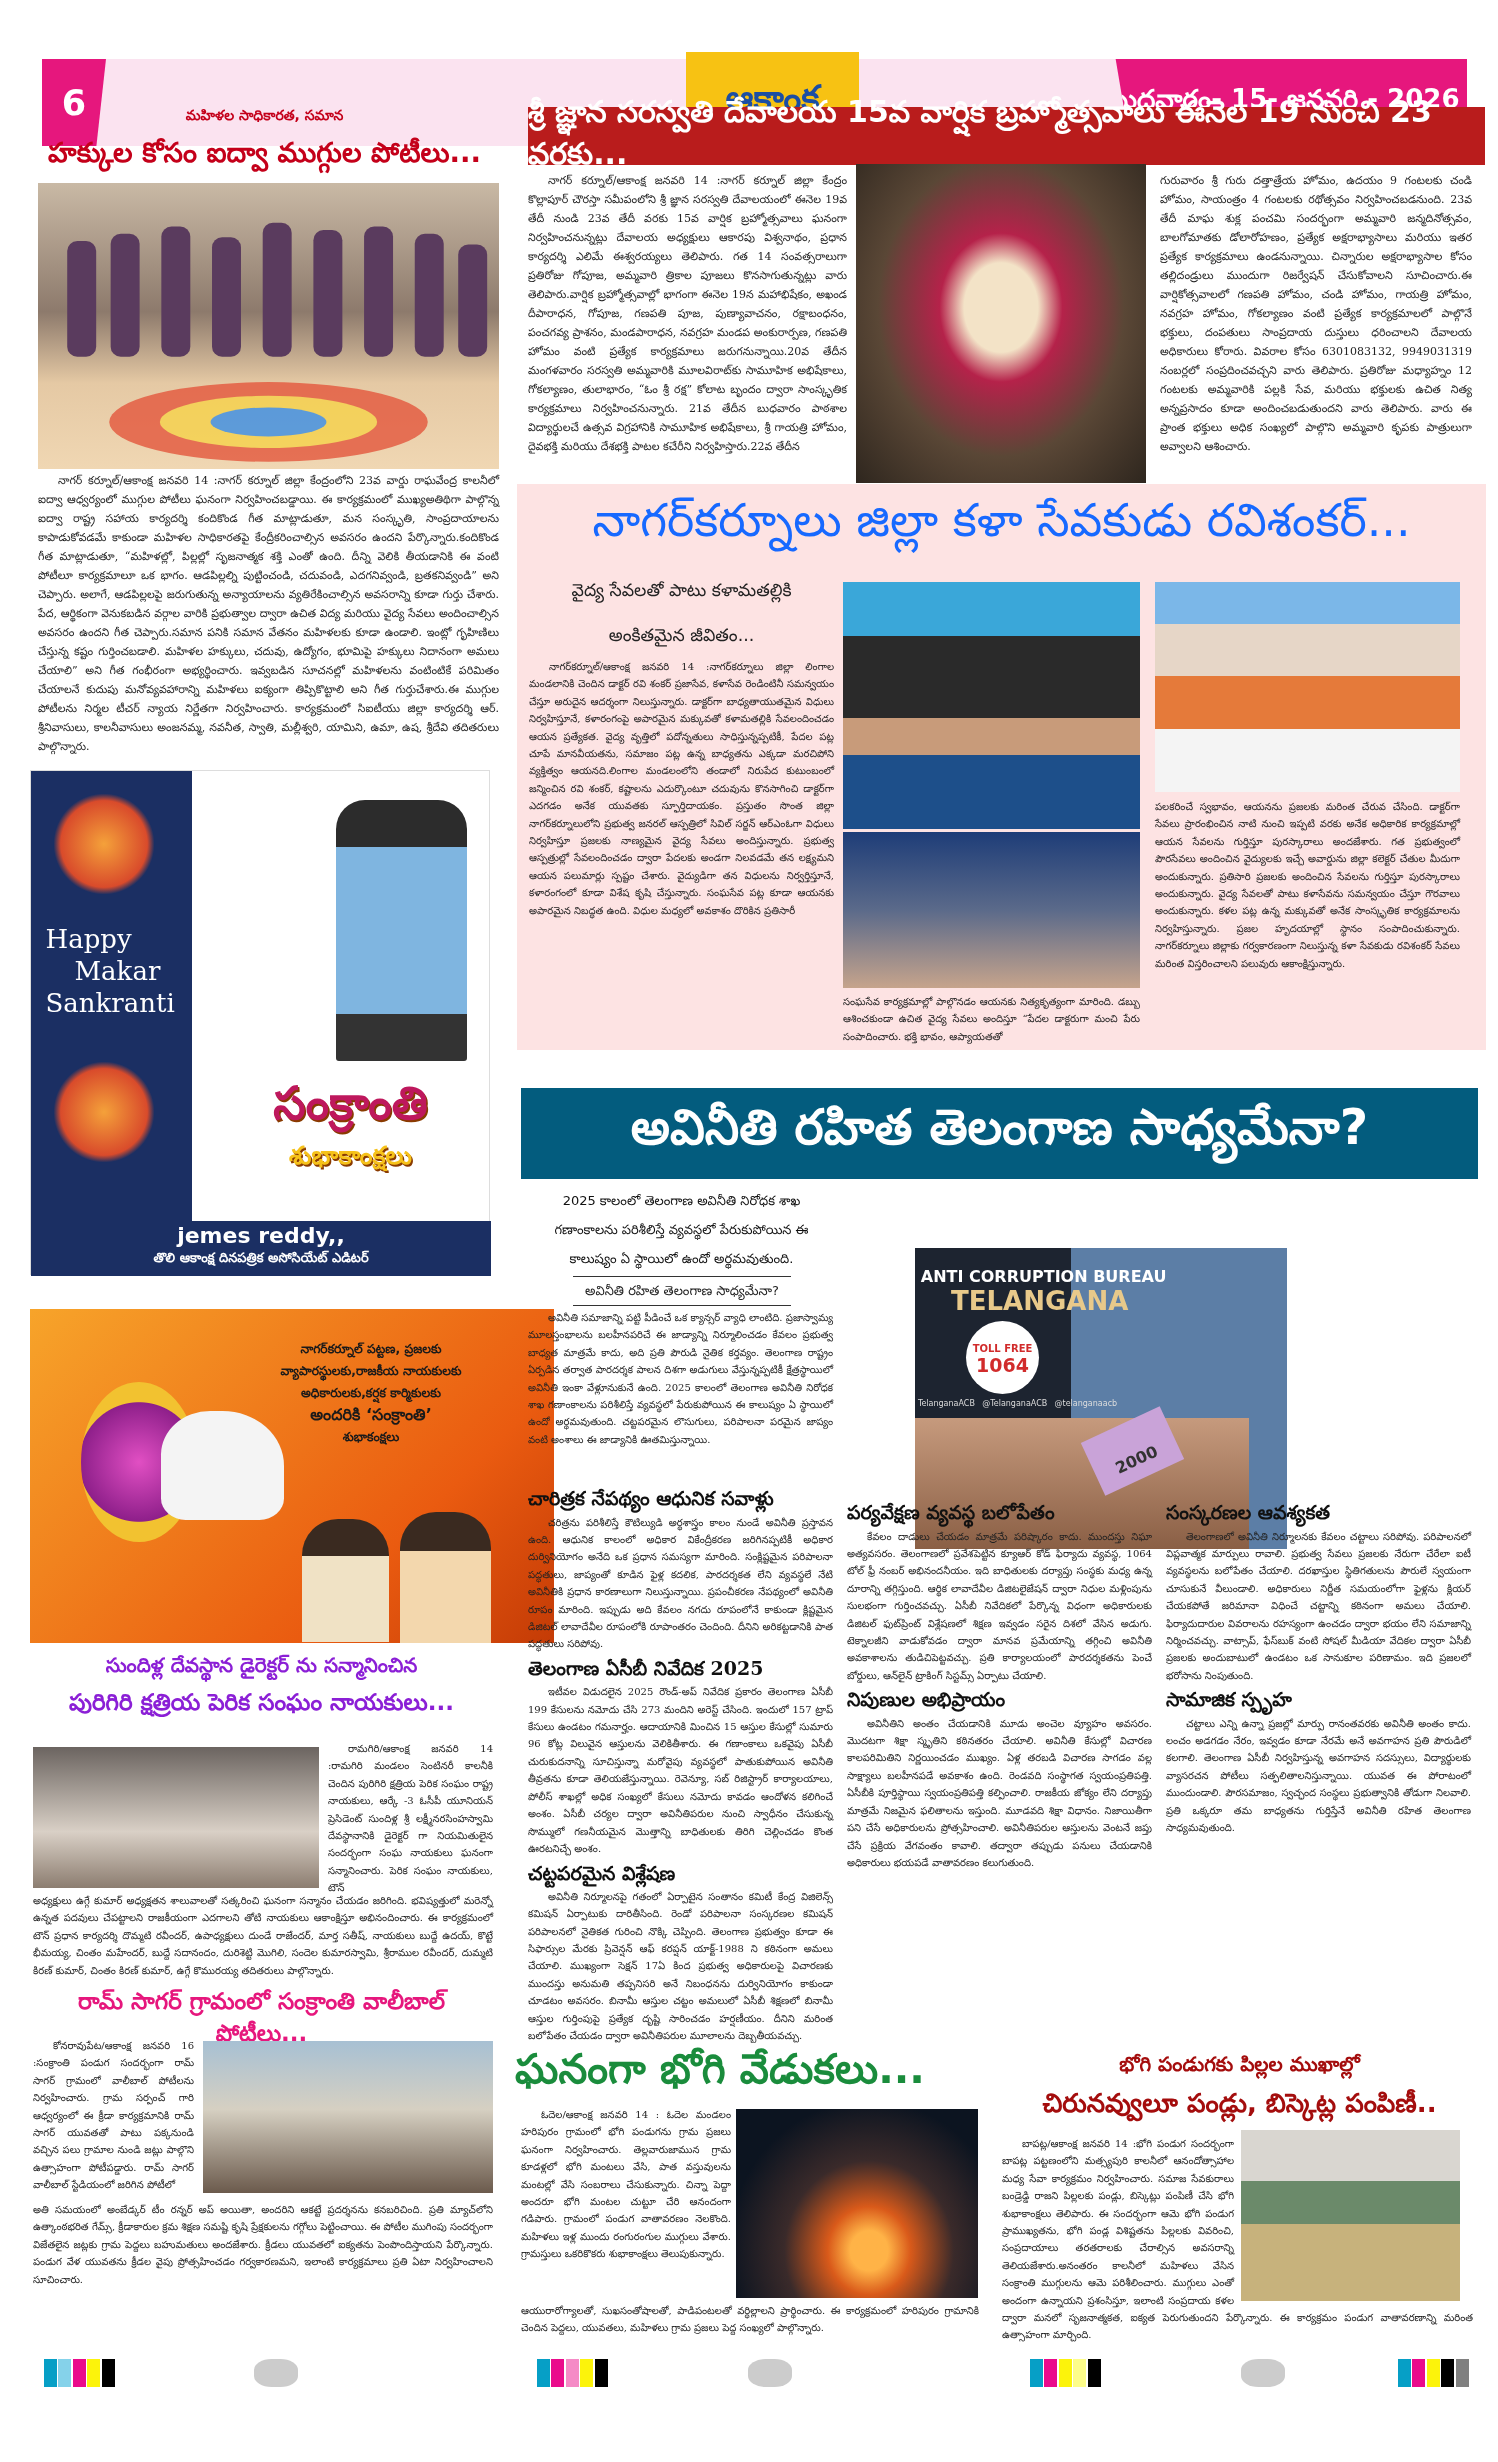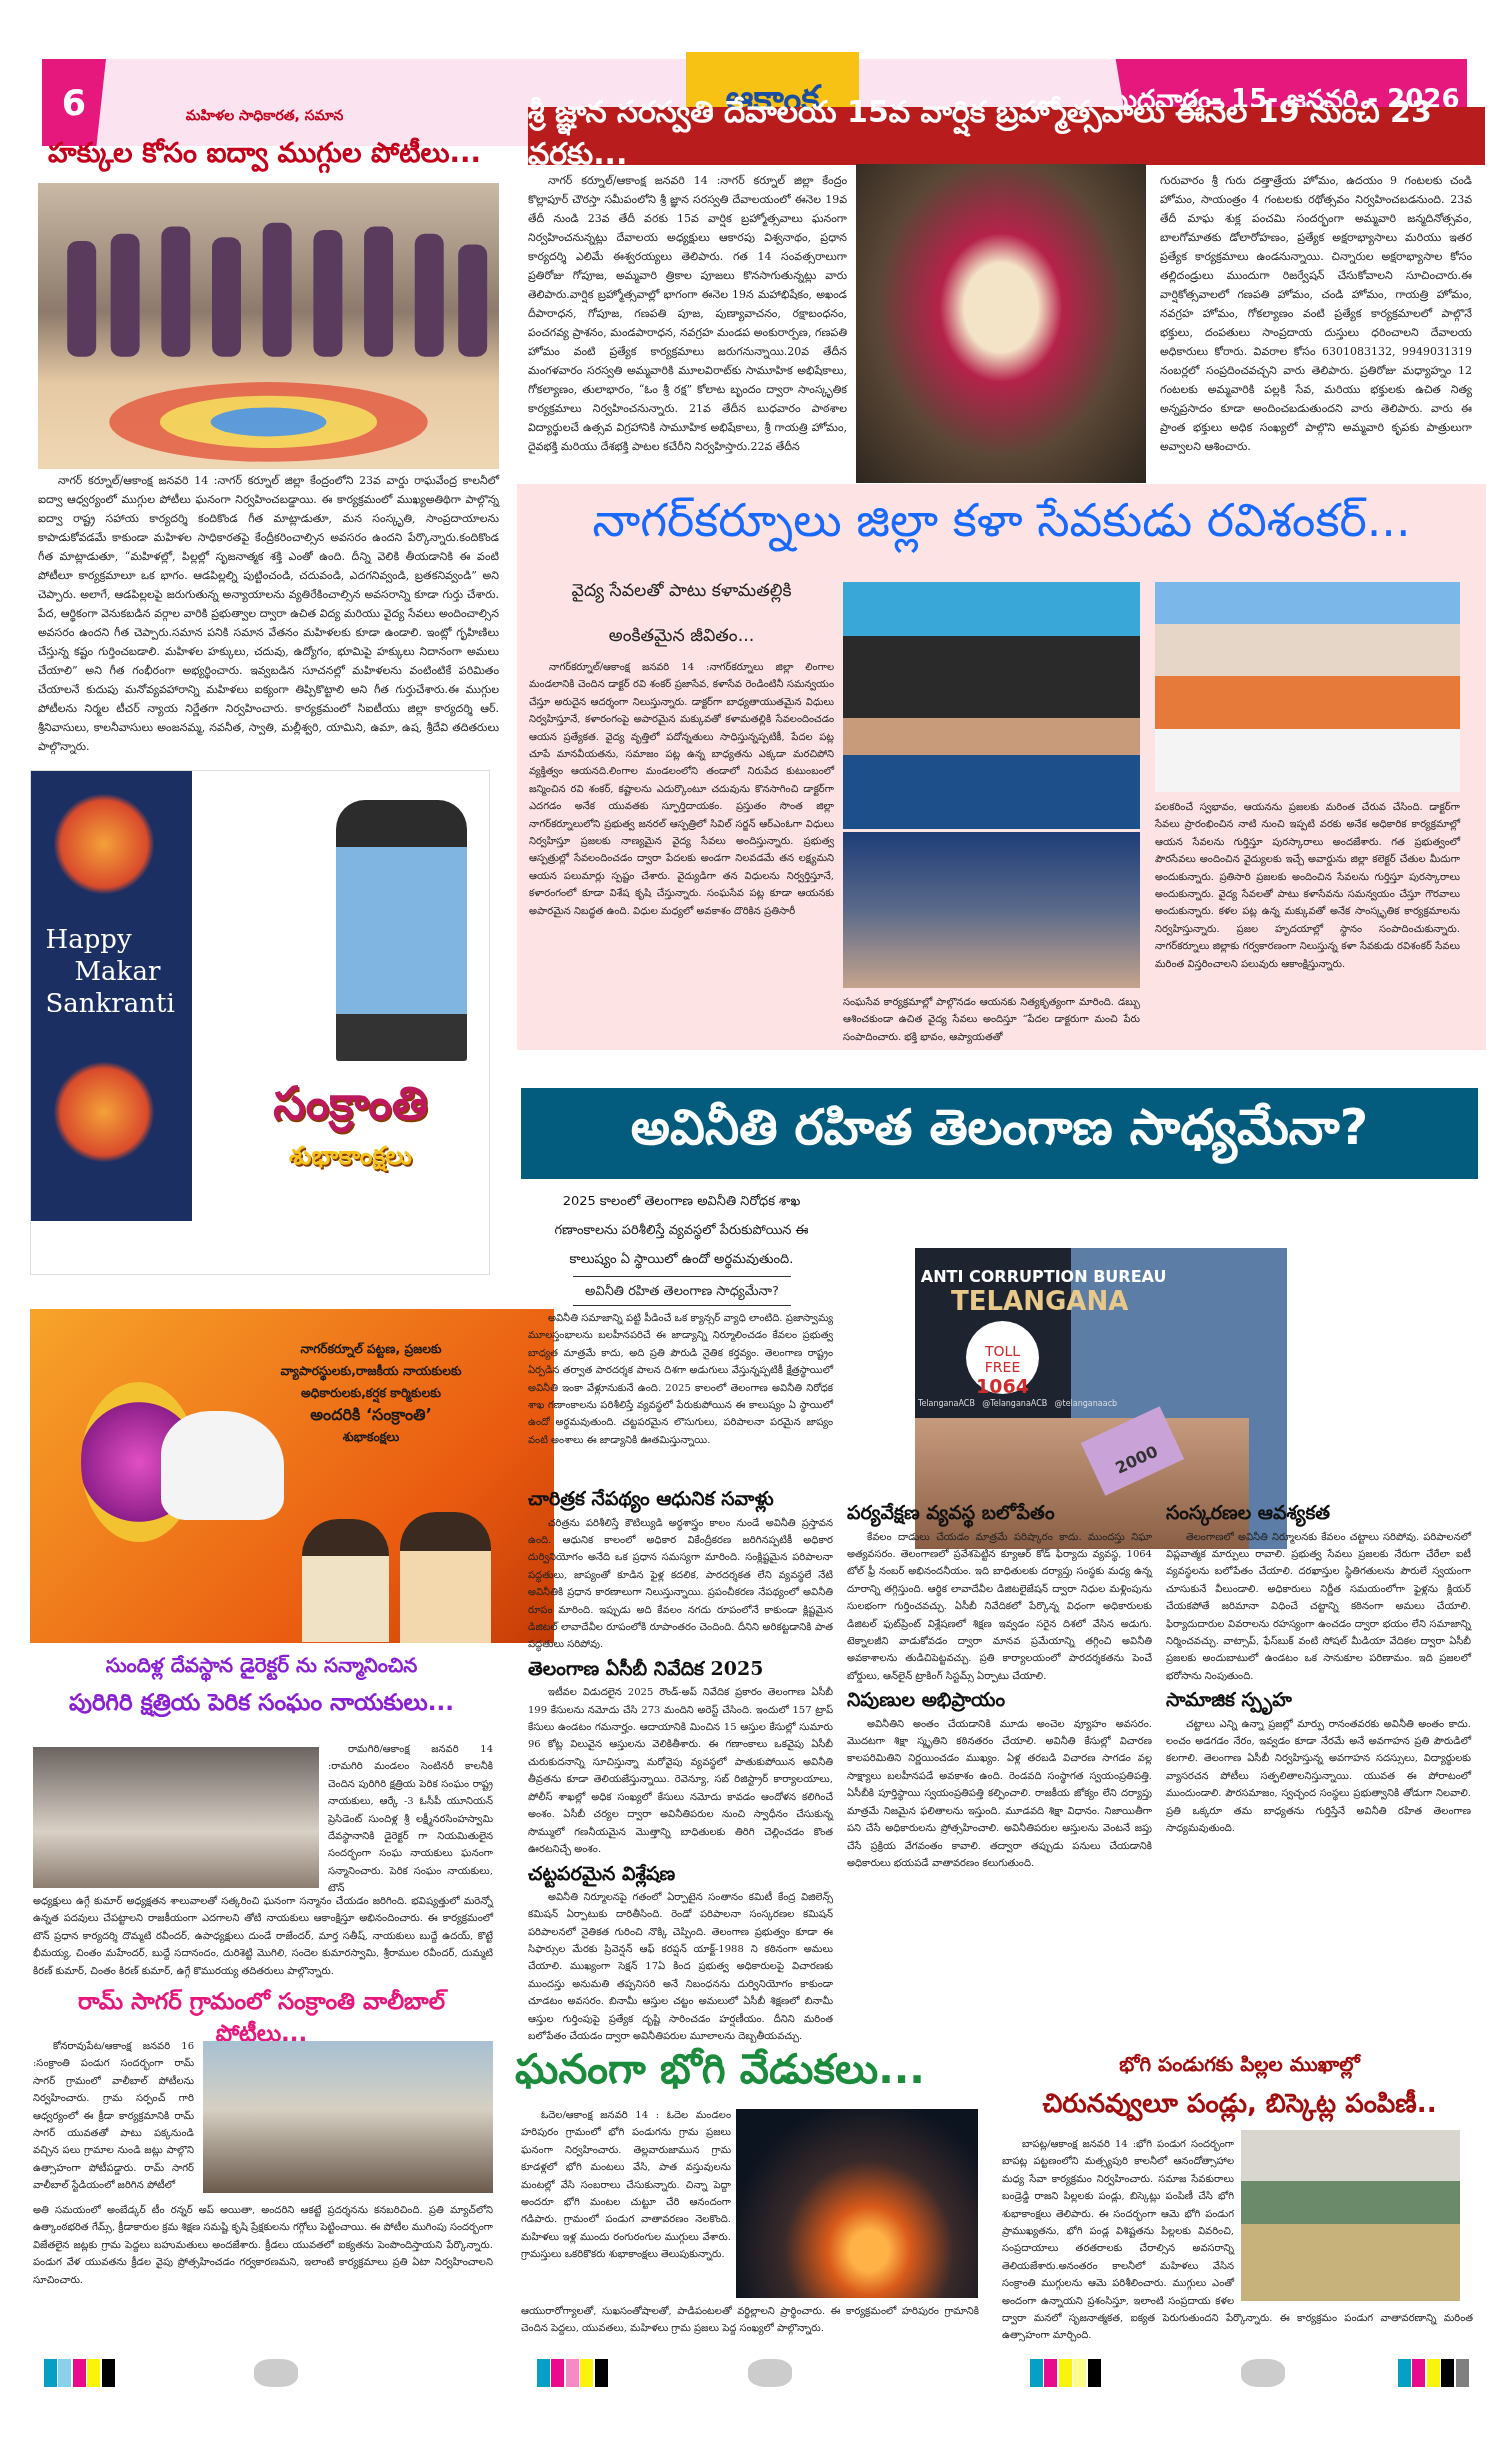--- a/index.html
+++ b/index.html
@@ -66,20 +66,24 @@
   <div class="abs" style="left:14.5px;top:152px;color:#fff;font-family:'DejaVu Serif',serif;font-size:26px;line-height:32px">
     <div>Happy</div>
     <div style="padding-left:29px">Makar</div>
     <div>Sankranti</div>
   </div>
   <div class="abs" style="left:22px;top:22px;width:102px;height:102px;border-radius:50%;background:radial-gradient(circle,#f4a13a,#d94b2b 60%,#1b2f63 70%)"></div>
   <div class="abs" style="left:22px;top:290px;width:102px;height:102px;border-radius:50%;background:radial-gradient(circle,#f4a13a,#d94b2b 60%,#1b2f63 70%)"></div>
   <div class="abs" style="left:305px;top:29px;width:131px;height:261px;background:linear-gradient(180deg,#2c2c2c 0 18%,#7fb5e0 18% 82%,#333 82%);border-radius:29px 29px 2.9px 2.9px"></div>
   <div class="abs" style="left:189px;top:305px;width:261px;text-align:center;font-size:46px;font-weight:bold;color:#be185d;text-shadow:1.5px 1.5px 0 #8a3b00">సంక్రాంతి</div>
   <div class="abs" style="left:189px;top:370px;width:261px;text-align:center;font-size:25px;font-weight:bold;color:#f6c21a;text-shadow:1.5px 1.5px 0 #8a3b00">శుభాకాంక్షలు</div>
+  <div class="abs" style="left:0;top:450px;width:460px;height:55px;background:#1b2f63;color:#fff;text-align:center">
+    <div style="font-size:22px;font-weight:bold;line-height:29px">jemes reddy,,</div>
+    <div style="font-size:13px;font-weight:bold">తొలి ఆకాంక్ష దినపత్రిక అసోసియేట్ ఎడిటర్</div>
+  </div>
 </div>
 
 <div class="abs" style="left:30px;top:1309px;width:524px;height:334px;background:linear-gradient(135deg,#f7a42a,#ea5b10 70%,#c43b06);overflow:hidden">
   <div class="abs" style="left:51px;top:73px;width:116px;height:160px;border-radius:50%;background:radial-gradient(circle,#e14fc3,#8e1f8a 60%,#f2c230 61%)"></div>
   <div class="abs" style="left:131px;top:102px;width:123px;height:109px;background:#f4f4f4;border-radius:40% 50% 20% 20%"></div>
   <div class="abs" style="left:232px;top:29px;width:218px;color:#1a1a1a;font-weight:bold;font-size:12.3px;line-height:22px;text-align:center">
     <div>నాగర్‌కర్నూల్ పట్టణ, ప్రజలకు</div>
     <div>వ్యాపారస్థులకు,రాజకీయ నాయకులకు</div>
     <div>అధికారులకు,కర్షక కార్మికులకు</div>
     <div style="font-size:16px">అందరికి ‘సంక్రాంతి’</div>
@@ -138,21 +142,21 @@
 <div class="abs" style="left:529px;top:1186px;width:305px;text-align:center;font-size:13px;line-height:29px;color:#111">2025 కాలంలో తెలంగాణ అవినీతి నిరోధక శాఖ గణాంకాలను పరిశీలిస్తే వ్యవస్థలో పేరుకుపోయిన ఈ కాలుష్యం ఏ స్థాయిలో ఉందో అర్థమవుతుంది.</div>
 <div class="abs" style="left:573px;top:1276px;width:218px;border-top:0.7px solid #333;border-bottom:0.7px solid #333;text-align:center;font-size:13px;line-height:27.6px">అవినీతి రహిత తెలంగాణ సాధ్యమేనా?</div>
 <div class="abs body-text" style="left:528px;top:1309px;width:305px;font-size:10px;line-height:17.4px">
     <p>అవినీతి సమాజాన్ని పట్టి పీడించే ఒక క్యాన్సర్ వ్యాధి లాంటిది. ప్రజాస్వామ్య మూలస్తంభాలను బలహీనపరిచే ఈ జాడ్యాన్ని నిర్మూలించడం కేవలం ప్రభుత్వ బాధ్యత మాత్రమే కాదు, అది ప్రతి పౌరుడి నైతిక కర్తవ్యం. తెలంగాణ రాష్ట్రం ఏర్పడిన తర్వాత పారదర్శక పాలన దిశగా అడుగులు వేస్తున్నప్పటికీ క్షేత్రస్థాయిలో అవినీతి ఇంకా వేళ్లూనుకునే ఉంది. 2025 కాలంలో తెలంగాణ అవినీతి నిరోధక శాఖ గణాంకాలను పరిశీలిస్తే వ్యవస్థలో పేరుకుపోయిన ఈ కాలుష్యం ఏ స్థాయిలో ఉందో అర్థమవుతుంది. చట్టపరమైన లొసుగులు, పరిపాలనా పరమైన జాప్యం వంటి అంశాలు ఈ జాడ్యానికి ఊతమిస్తున్నాయి.</p>
   </div>
 
 <div class="abs photo" style="left:915px;top:1248px;width:372px;height:301px;background:linear-gradient(90deg,#1d2430 0 42%,#5c7ea6 42%);padding-left:9px;">
   <div class="abs" style="left:5.8px;top:19px;color:#fff;font-weight:bold;font-size:16px">ANTI CORRUPTION BUREAU</div>
   <div class="abs" style="left:36px;top:38px;color:#e8c98a;font-weight:bold;font-size:26px">TELANGANA</div>
   <div class="abs" style="left:51px;top:73px;width:73px;height:73px;border-radius:50%;background:#fff;text-align:center;padding-top:22px">
-    <div style="font-size:14px;font-weight:normal;color:#d12b2b">TOLL FREE</div>
+    <div style="font-size:10px;font-weight:bold;color:#d12b2b">TOLL FREE</div>
     <div style="font-size:19px;font-weight:bold;color:#d12b2b">1064</div>
   </div>
   <div class="abs" style="left:2.9px;top:151px;display:flex;gap:7.3px;font-size:8px;color:#ddd">
     <span>TelanganaACB</span>
     <span>@TelanganaACB</span>
     <span>@telanganaacb</span>
   </div>
   <div class="abs" style="left:0;top:170px;width:334px;height:131px;background:linear-gradient(180deg,#c69a7d,#8a5f45)"></div>
   <div class="abs" style="left:174px;top:174px;width:87px;height:58px;background:#c9a3d8;transform:rotate(-25deg);font-size:16px;font-weight:bold;color:#333;text-align:center;padding-top:29px">2000</div>
 </div>

